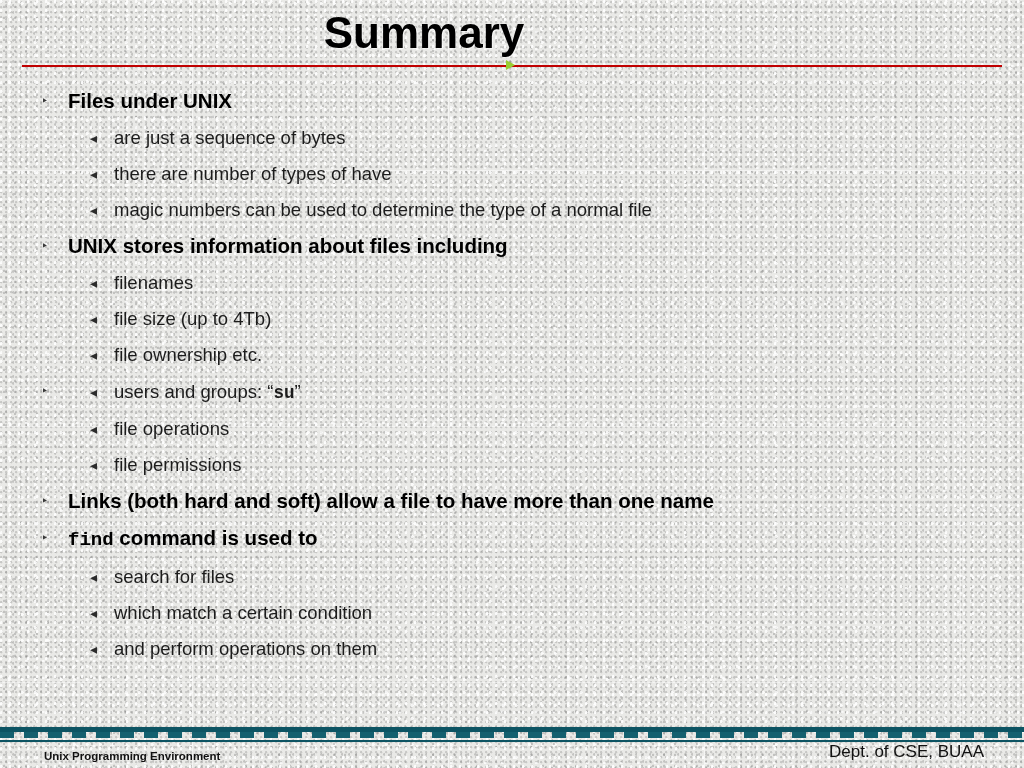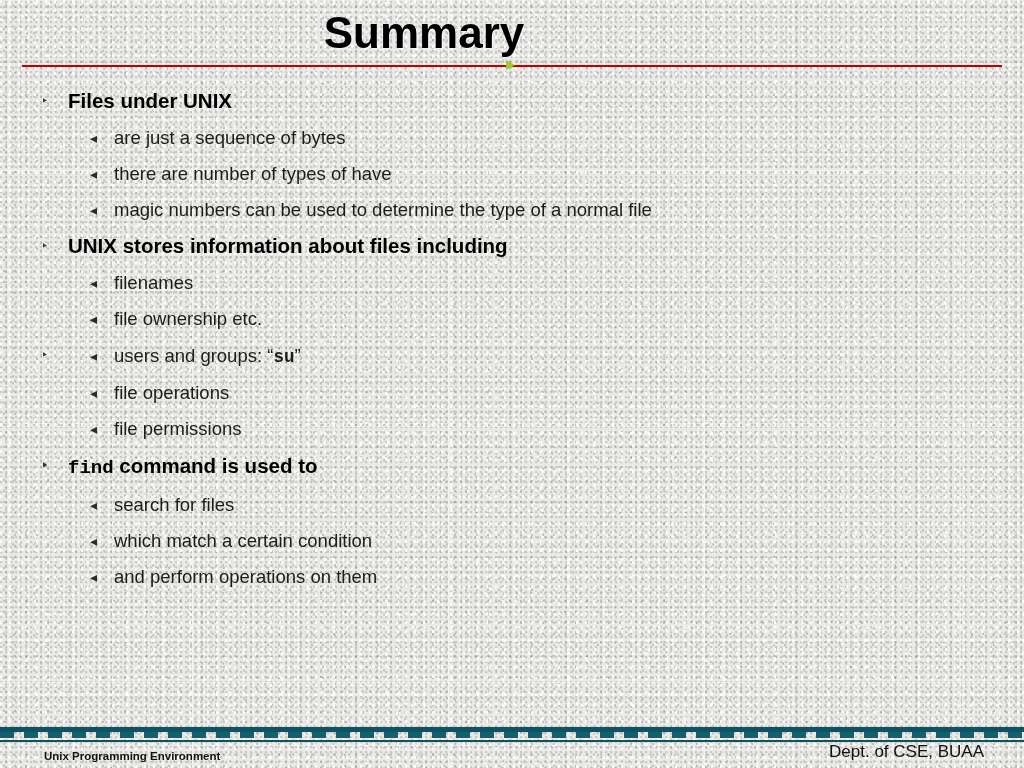--- a/index.html
+++ b/index.html
@@ -219,20 +219,21 @@
       <span>UNIX stores information about files including</span>
     </div>
 
     <div class="l2">
       <span class="bullet">◂</span>
       <span>filenames</span>
     </div>
 
     <div class="l2">
       <span class="bullet">◂</span>
+      <span>file size (up to 4Tb)</span>
     </div>
 
     <div class="l2">
       <span class="bullet">◂</span>
       <span>file ownership etc.</span>
     </div>
 
     <div class="l1">
       <span class="bullet">‣</span>
     </div>
@@ -247,20 +248,21 @@
       <span>file operations</span>
     </div>
 
     <div class="l2">
       <span class="bullet">◂</span>
       <span>file permissions</span>
     </div>
 
     <div class="l1">
       <span class="bullet">‣</span>
+      <span>Links (both hard and soft) allow a file to have more than one name</span>
     </div>
 
     <div class="l1">
       <span class="bullet">‣</span>
       <span class="mono">find</span><span> command is used to</span>
     </div>
 
     <div class="l2">
       <span class="bullet">◂</span>
       <span>search for files</span>

